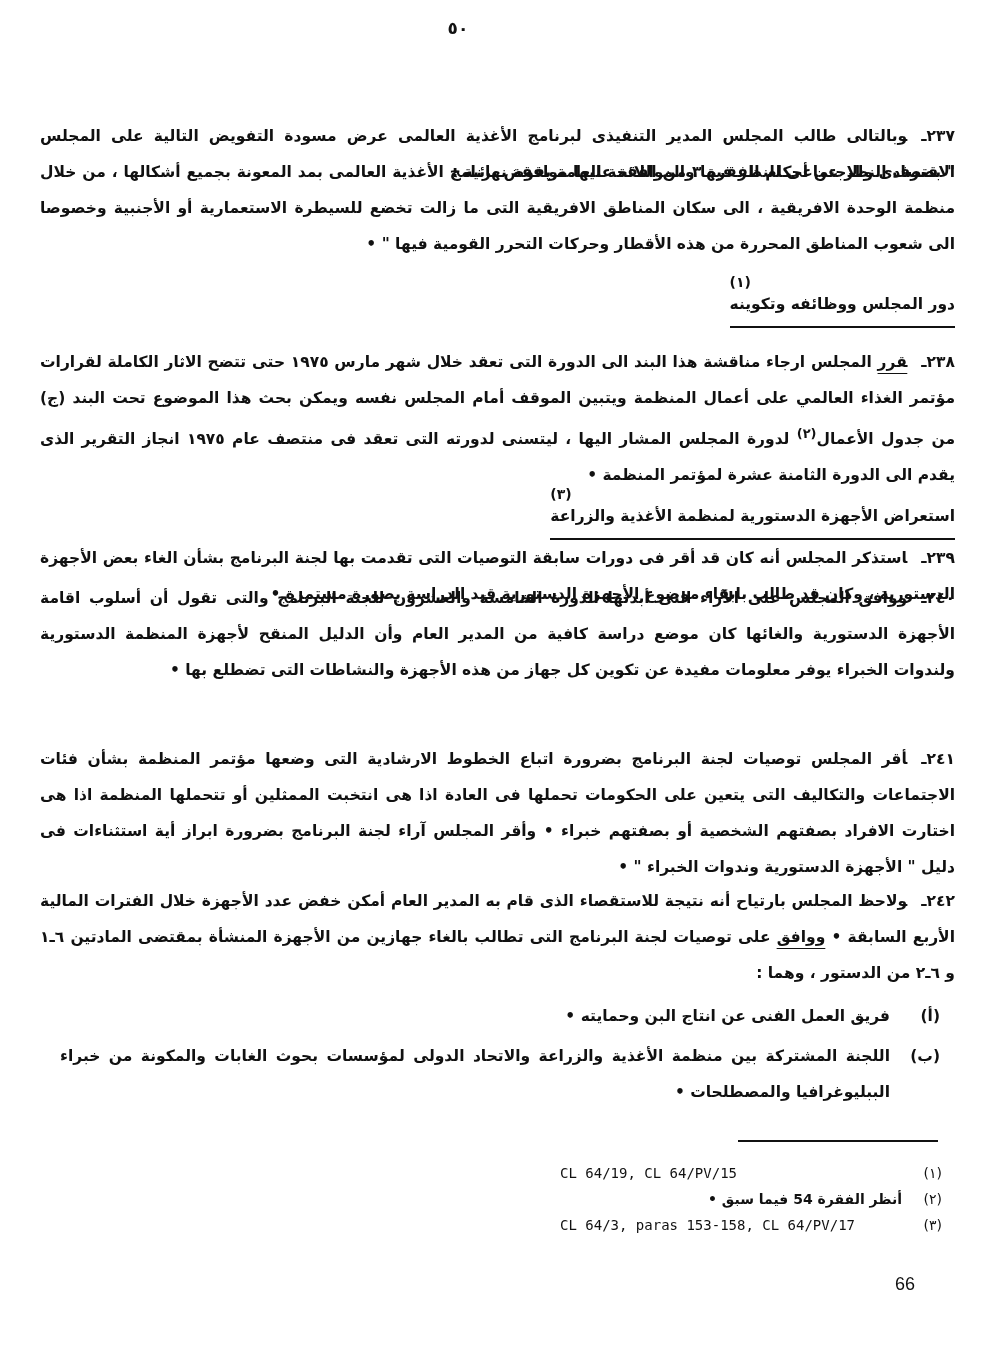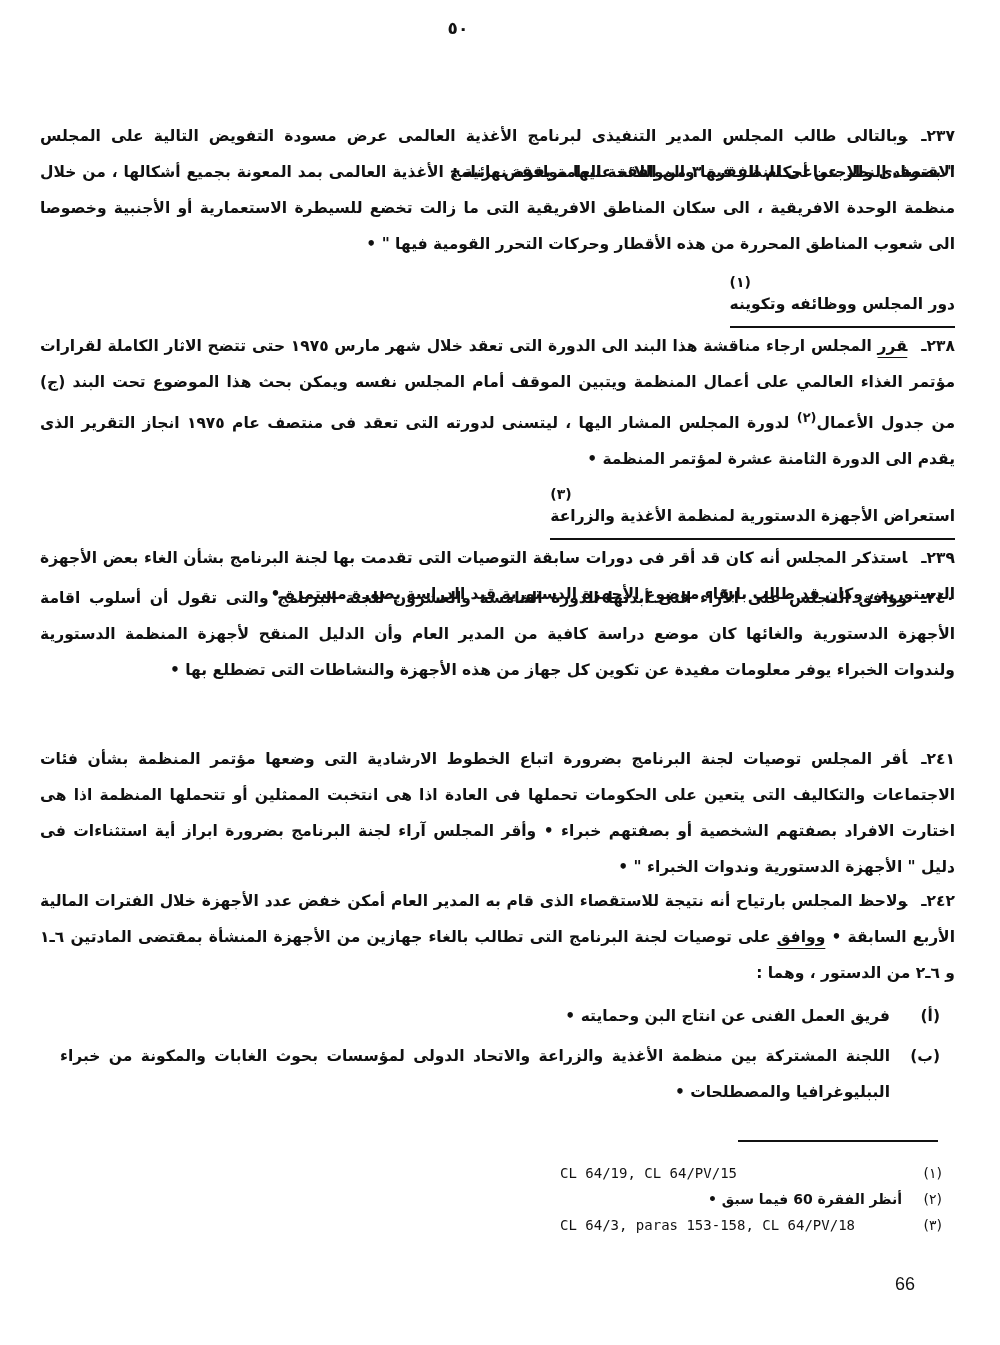--- a/index.html
+++ b/index.html
@@ -61,21 +61,21 @@
   <p class="para"><span>" بصرف النظر عن أحكام الفقرة ٣ من اللائحة العامة يفوض برنامج الأغذية العالمى بمد المعونة بجميع أشكالها ، من خلال منظمة الوحدة الافريقية ، الى سكان المناطق الافريقية التى ما زالت تخضع للسيطرة الاستعمارية أو الأجنبية وخصوصا الى شعوب المناطق المحررة من هذه الأقطار وحركات التحرر القومية فيها " •</span></p>
 </div>
 
 <div class="body-text" style="top:286px;">
   <span class="heading">
     <span>دور المجلس ووظائفه وتكوينه</span>
     <span class="fnref">(١)</span>
   </span>
 </div>
 
-<div class="body-text" style="top:328px;">
+<div class="body-text" style="top:344px;">
   <p class="para">
     <span class="pnum">٢٣٨ـ</span><span class="uline">قرر</span><span> المجلس ارجاء مناقشة هذا البند الى الدورة التى تعقد خلال شهر مارس ١٩٧٥ حتى تتضح الاثار الكاملة لقرارات مؤتمر الغذاء العالمي على أعمال المنظمة ويتبين الموقف أمام المجلس نفسه ويمكن بحث هذا الموضوع تحت البند (ج) من جدول الأعمال</span><span class="fnref-inline">(٢)</span><span> لدورة المجلس المشار اليها ، ليتسنى لدورته التى تعقد فى منتصف عام ١٩٧٥ انجاز التقرير الذى يقدم الى الدورة الثامنة عشرة لمؤتمر المنظمة •</span>
   </p>
 </div>
 
 <div class="body-text" style="top:498px;">
   <span class="heading">
     <span>استعراض الأجهزة الدستورية لمنظمة الأغذية والزراعة</span>
     <span class="fnref">(٣)</span>
   </span>
@@ -118,21 +118,21 @@
 
 <div class="footnote-rule"></div>
 
 <div class="footnotes">
   <div class="fn">
     <span class="fnnum">(١)</span>
     <span class="fntext">CL 64/19, CL 64/PV/15</span>
   </div>
   <div class="fn">
     <span class="fnnum">(٢)</span>
-    <span class="fntext ar">أنظر الفقرة 60 فيما سبق •</span>
+    <span class="fntext ar">أنظر الفقرة 54 فيما سبق •</span>
   </div>
   <div class="fn">
     <span class="fnnum">(٣)</span>
-    <span class="fntext">CL 64/3, paras 153-158, CL 64/PV/18</span>
+    <span class="fntext">CL 64/3, paras 153-158, CL 64/PV/17</span>
   </div>
 </div>
 
 <div class="page-num-bottom">66</div>
 
 </body></html>

